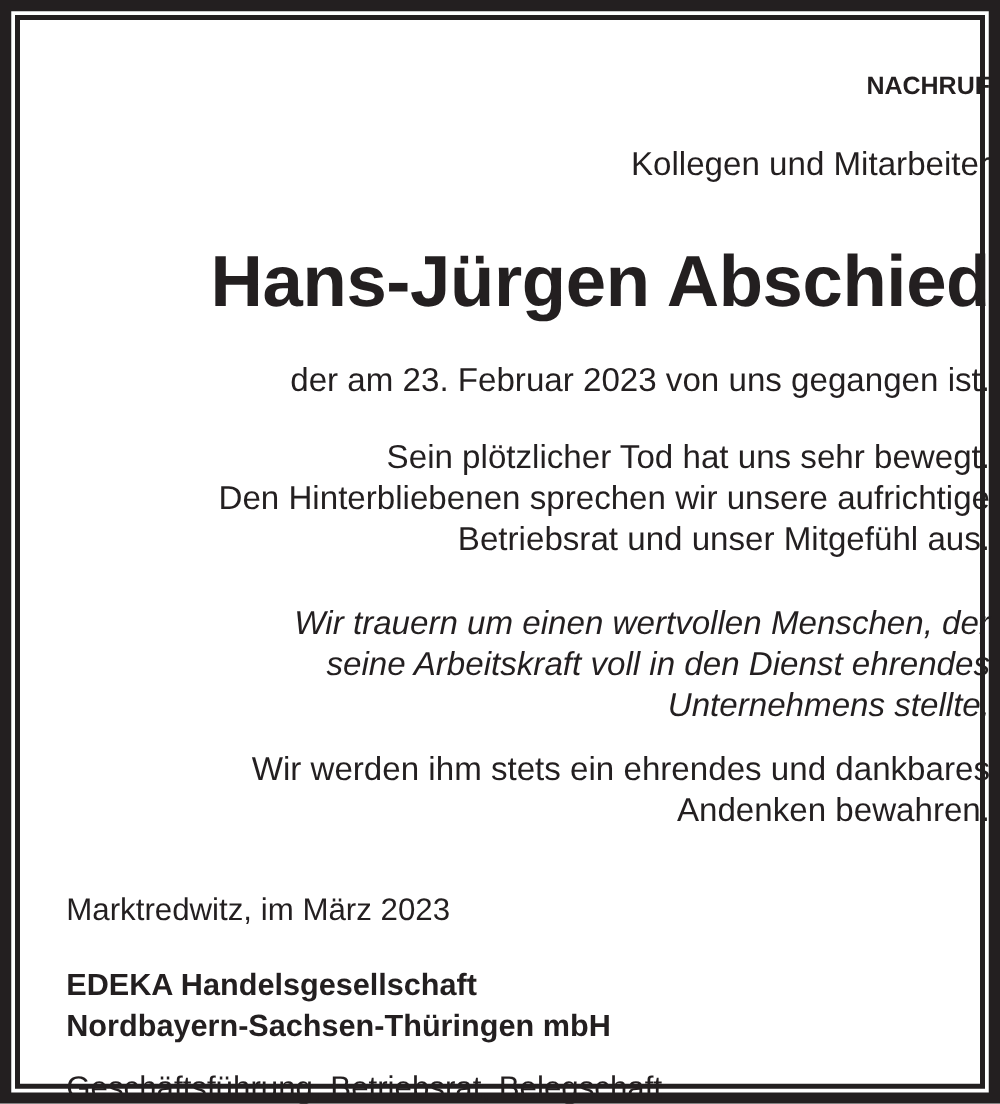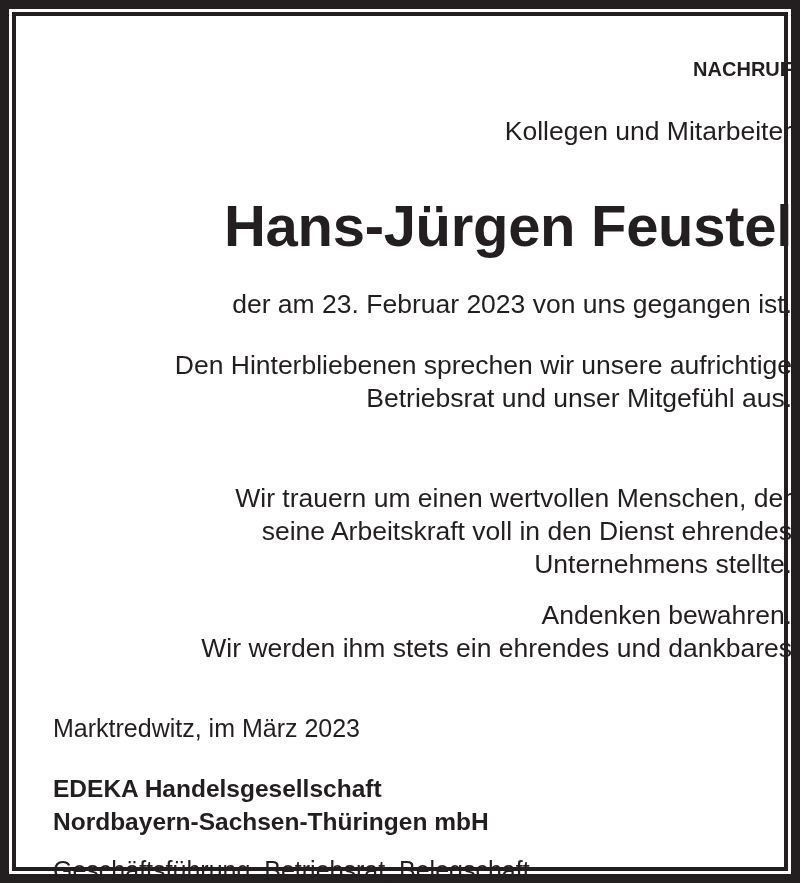--- a/index.html
+++ b/index.html
@@ -23,38 +23,39 @@
 
 <div class="outer"></div>
 <div class="inner"></div>
 
 <div class="blk heading" style="top:57px;">NACHRUF</div>
 
 <div class="blk body-c" style="top:115px;">
   <span class="line">Kollegen und Mitarbeiter</span>
 </div>
 
-<div class="blk name" style="top:194px;">Hans-Jürgen Feustel</div>
+<div class="blk name" style="top:194px;">Hans-Jürgen Abschied</div>
 
 <div class="blk body-c" style="top:288px;">der am 23. Februar 2023 von uns gegangen ist.</div>
 
 <div class="blk body-c" style="top:349px;">
+  <span class="line">Sein plötzlicher Tod hat uns sehr bewegt.</span>
   <span class="line">Den Hinterbliebenen sprechen wir unsere aufrichtige</span>
   <span class="line">Betriebsrat und unser Mitgefühl aus.</span>
 </div>
 
-<div class="blk body-c" style="top:482px;">
+<div class="blk body-c" style="top:482px;font-style:italic;">
   <span class="line">Wir trauern um einen wertvollen Menschen, der</span>
   <span class="line">seine Arbeitskraft voll in den Dienst ehrendes</span>
   <span class="line">Unternehmens stellte.</span>
 </div>
 
 <div class="blk body-c" style="top:599px;">
+  <span class="line">Wir werden ihm stets ein ehrendes und dankbares</span>
   <span class="line">Andenken bewahren.</span>
-  <span class="line">Wir werden ihm stets ein ehrendes und dankbares</span>
 </div>
 
 <div class="left body-l" style="top:696px;">Marktredwitz, im März 2023</div>
 
 <div class="left" style="top:772px;">
   <span class="line bold-l">EDEKA Handelsgesellschaft</span>
   <span class="line bold-l">Nordbayern-Sachsen-Thüringen mbH</span>
   <span class="line body-l">Geschäftsführung, Betriebsrat, Belegschaft</span>
 </div>
 

